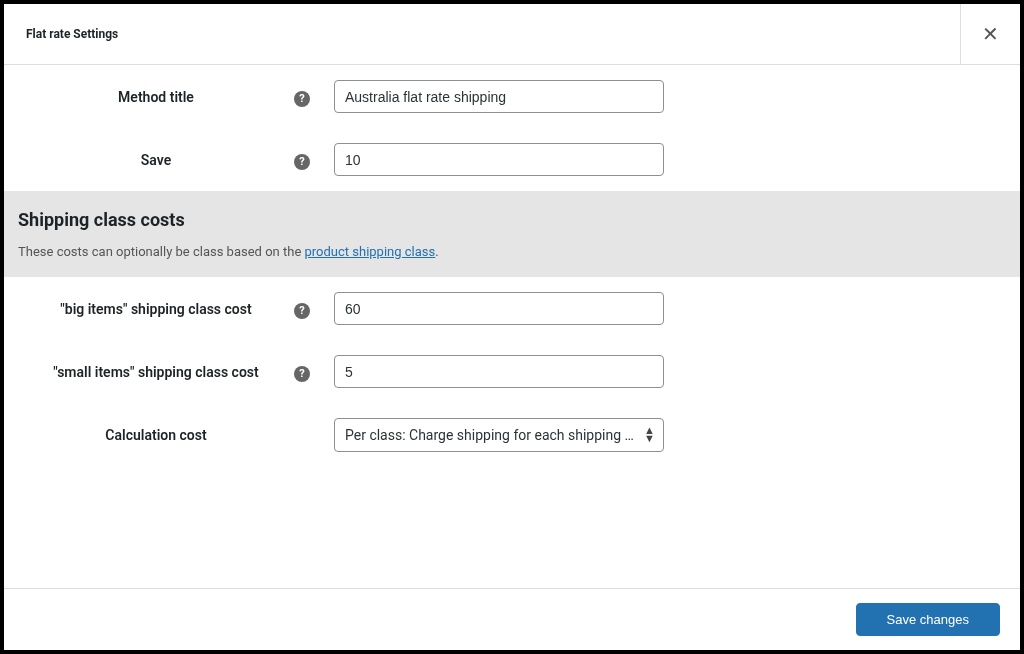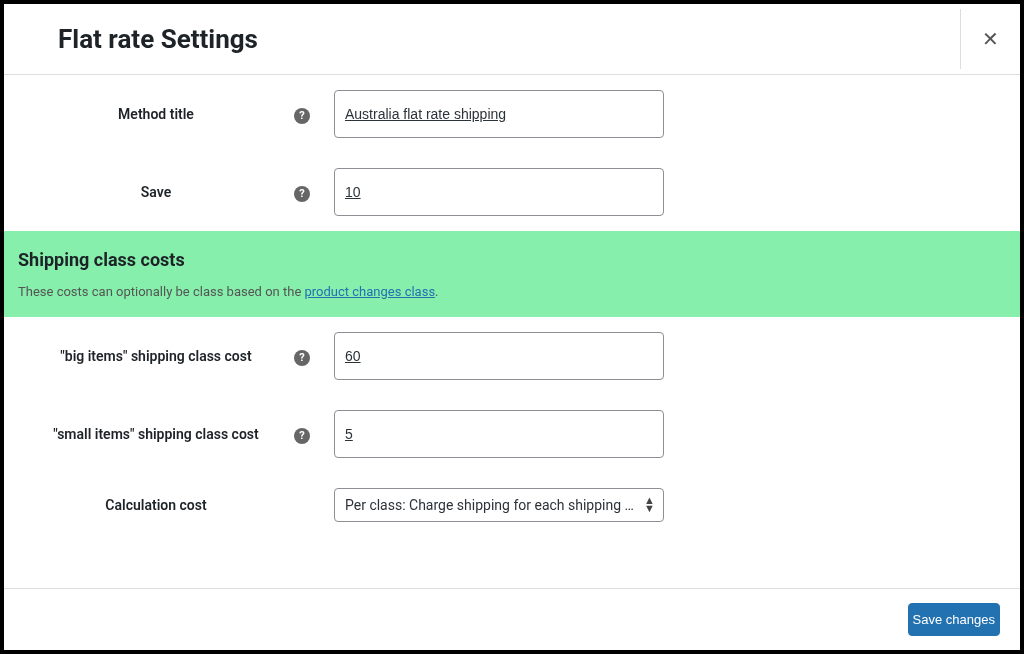--- a/index.html
+++ b/index.html
@@ -1,38 +1,38 @@
 <!DOCTYPE html>
 <html><head>
 <meta charset="utf-8">
 <style>
   * { box-sizing: border-box; margin: 0; padding: 0; }
   html, body { width: 1024px; height: 654px; font-family: -apple-system, BlinkMacSystemFont, "Segoe UI", Roboto, sans-serif; background: #000; }
   .frame { width: 1024px; height: 654px; padding: 4px; background: #000; }
   .modal { width: 100%; height: 100%; background: #fff; display: flex; flex-direction: column; }
   .header { display: flex; align-items: center; justify-content: space-between; border-bottom: 1px solid #ddd; }
-  .header h1 { font-size: 26px; font-weight: 700; padding: 20px 22px; color: #1d2327; margin-left: 32px; }
+  .header h1 { font-size: 12px; font-weight: 700; padding: 20px 22px; color: #1d2327; }
   .close-btn { width: 60px; height: 60px; display: flex; align-items: center; justify-content: center; border-left: 1px solid #ddd; cursor: pointer; font-size: 20px; color: #555; background:#fff; border-top:none;border-right:none;border-bottom:none; }
   .body { flex: 1; overflow: auto; }
   .form-table { width: 100%; border-collapse: collapse; }
   .form-table tr { background:#fff; }
   .form-table th { text-align: center; font-size: 14px; font-weight: 600; color: #1d2327; padding: 20px 10px 20px 24px; width: 290px; vertical-align: middle; }
   .form-table td.help { width: 30px; text-align: left; vertical-align: middle; padding:0; }
   .help-icon { display:inline-block; width:16px; height:16px; border-radius:50%; background:#666; color:#fff; font-size:11px; font-weight:bold; text-align:center; line-height:16px; }
   .form-table td.field { padding: 15px 10px; vertical-align: middle; }
-  input[type=text] { width: 330px; height: 48px; padding: 4px 10px; font-size: 14px; border: 1px solid #8c8f94; border-radius: 4px; color:#2c3338; background:#fff;text-decoration:underline; }
+  input[type=text] { width: 330px; height: 33px; padding: 4px 10px; font-size: 14px; border: 1px solid #8c8f94; border-radius: 4px; color:#2c3338; background:#fff; }
   input[type=text]::placeholder { color:#888; }
   .select-wrap { position: relative; width: 330px; height: 34px; border: 1px solid #8c8f94; border-radius: 4px; background:#fff; display:flex; align-items:center; padding: 0 28px 0 10px; font-size:14px; color:#2c3338; cursor:pointer; }
   .select-arrows { position:absolute; right:8px; top:50%; transform:translateY(-50%); font-size:11px; line-height:8px; color:#444; display:flex; flex-direction:column; }
-  .section-block { background: #86efac; padding: 18px 7px 18px 14px; }
+  .section-block { background: #e5e5e5; padding: 18px 7px 18px 14px; }
   .section-block h2 { font-size: 18px; font-weight:700; color:#1d2327; margin-bottom: 14px; }
   .section-desc { font-size: 13px; color:#555; }
   .section-desc a { color:#2271b1; text-decoration: underline; }
   .footer { border-top: 1px solid #ddd; padding: 14px 20px; display:flex; justify-content:flex-end; background:#fff; }
-  .save-btn { background:#2271b1; color:#fff; border:1px solid #2271b1; border-radius:4px; padding: 8px 4px; font-size:13px; cursor:pointer; }
+  .save-btn { background:#2271b1; color:#fff; border:1px solid #2271b1; border-radius:4px; padding: 8px 30px; font-size:13px; cursor:pointer; }
   .select-text { white-space: nowrap; overflow: hidden; text-overflow: ellipsis; flex:1; }
 </style>
 </head>
 <body>
 
 <div class="frame">
   <div class="modal">
     <div class="header">
       <h1>Flat rate Settings</h1>
       <button class="close-btn">
@@ -52,21 +52,21 @@
           <th>Save</th>
           <td class="help"><span class="help-icon">?</span></td>
           <td class="field"><input type="text" value="10" style=""></td>
         </tr>
       </tbody>
         </table>
 
       <div class="section-block">
         <h2>Shipping class costs</h2>
         <p class="section-desc">
-          <span>These costs can optionally be class based on the </span><a href="#">product changes class</a><span>.</span>
+          <span>These costs can optionally be class based on the </span><a href="#">product shipping class</a><span>.</span>
         </p>
       </div>
 
       <table class="form-table">
         <tbody>
             <tr>
           <th>"big items" shipping class cost</th>
           <td class="help"><span class="help-icon">?</span></td>
           <td class="field"><input type="text" value="60" style=""></td>
         </tr>

